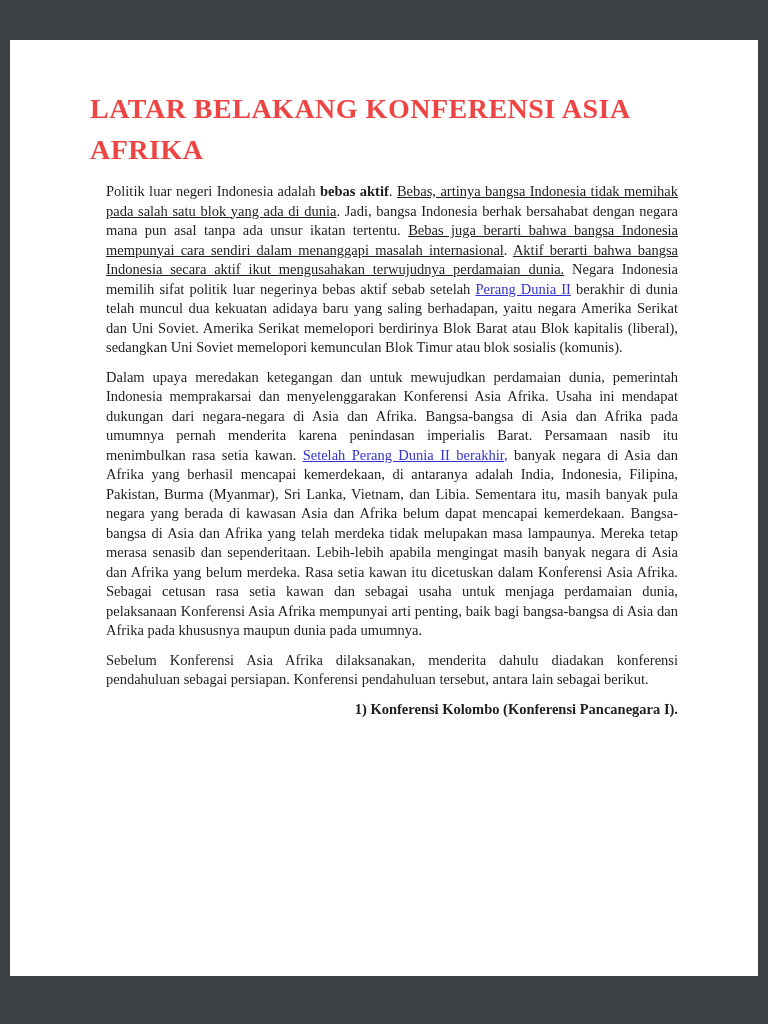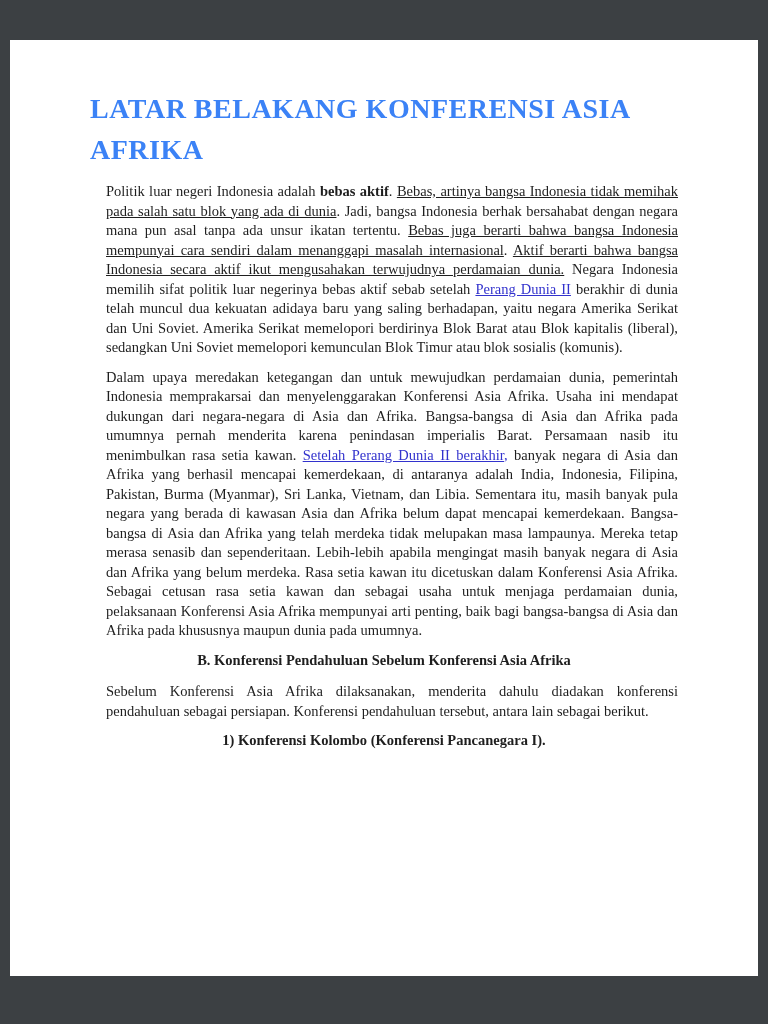--- a/index.html
+++ b/index.html
@@ -16,46 +16,45 @@
   }
   .page {
     position: absolute; left: 10px; top: 40px; width: 748px; height: 936px;
     background: #ffffff;
   }
   .content {
     position: absolute; left: 80px; top: 48px; width: 588px;
     color: #1e1e1e;
   }
   h1.doc-title {
-    font-size: 28px; line-height: 41px; font-weight: bold; color: #3b82f6;
+    font-size: 28px; line-height: 41px; font-weight: bold; color: #ef4444;
     margin: 0 0 12px 0; letter-spacing: 0.5px;
   }
   .flow p {
     font-size: 14.5px; line-height: 19.5px; margin: 0 0 10px 16px;
     text-align: justify; color: #1e1e1e;
   }
   .flow p.heading-center {
     text-align: center; margin: 4px 0 12px 0;
   }
   .flow p.heading-left {
-    text-align: center; margin: 4px 0 24px 0;
+    text-align: right; margin: 4px 0 24px 0;
   }
   .b { font-weight: bold; }
   .u { text-decoration: underline; }
   .lnk { color: var(--link); text-decoration: underline; cursor: pointer; }
 </style>
 </head>
 <body>
 
 <div class="matte">
   <div class="page">
     <div class="content">
       <h1 class="doc-title">LATAR BELAKANG KONFERENSI ASIA AFRIKA</h1>
       <div class="flow">
           <p class="paragraph"><span>Politik luar negeri Indonesia adalah </span><span class="b">bebas aktif</span><span>. </span><span class="u">Bebas, artinya bangsa Indonesia tidak memihak pada salah satu blok yang ada di dunia</span><span>. Jadi, bangsa Indonesia berhak bersahabat dengan negara mana pun asal tanpa ada unsur ikatan tertentu. </span><span class="u">Bebas juga berarti bahwa bangsa Indonesia mempunyai cara sendiri dalam menanggapi masalah internasional</span><span>. </span><span class="u">Aktif berarti bahwa bangsa Indonesia secara aktif ikut mengusahakan terwujudnya perdamaian dunia.</span><span> Negara Indonesia memilih sifat politik luar negerinya bebas aktif sebab setelah </span><span class="lnk">Perang Dunia II</span><span> berakhir di dunia telah muncul dua kekuatan adidaya baru yang saling berhadapan, yaitu negara Amerika Serikat dan Uni Soviet. Amerika Serikat memelopori berdirinya Blok Barat atau Blok kapitalis (liberal), sedangkan Uni Soviet memelopori kemunculan Blok Timur atau blok sosialis (komunis).</span></p>
           <p class="paragraph"><span>Dalam upaya meredakan ketegangan dan untuk mewujudkan perdamaian dunia, pemerintah Indonesia memprakarsai dan menyelenggarakan Konferensi Asia Afrika. Usaha ini mendapat dukungan dari negara-negara di Asia dan Afrika. Bangsa-bangsa di Asia dan Afrika pada umumnya pernah menderita karena penindasan imperialis Barat. Persamaan nasib itu menimbulkan rasa setia kawan. </span><span class="lnk">Setelah Perang Dunia II berakhir,</span><span> banyak negara di Asia dan Afrika yang berhasil mencapai kemerdekaan, di antaranya adalah India, Indonesia, Filipina, Pakistan, Burma (Myanmar), Sri Lanka, Vietnam, dan Libia. Sementara itu, masih banyak pula negara yang berada di kawasan Asia dan Afrika belum dapat mencapai kemerdekaan. Bangsa-bangsa di Asia dan Afrika yang telah merdeka tidak melupakan masa lampaunya. Mereka tetap merasa senasib dan sependeritaan. Lebih-lebih apabila mengingat masih banyak negara di Asia dan Afrika yang belum merdeka. Rasa setia kawan itu dicetuskan dalam Konferensi Asia Afrika. Sebagai cetusan rasa setia kawan dan sebagai usaha untuk menjaga perdamaian dunia, pelaksanaan Konferensi Asia Afrika mempunyai arti penting, baik bagi bangsa-bangsa di Asia dan Afrika pada khususnya maupun dunia pada umumnya.</span></p>
-          <p class="heading-center"><span class="b">B. Konferensi Pendahuluan Sebelum Konferensi Asia Afrika</span></p>
           <p class="paragraph"><span>Sebelum Konferensi Asia Afrika dilaksanakan, menderita dahulu diadakan konferensi pendahuluan sebagai persiapan. Konferensi pendahuluan tersebut, antara lain sebagai berikut.</span></p>
           <p class="heading-left"><span class="b">1) Konferensi Kolombo (Konferensi Pancanegara I).</span></p>
         </div>
     </div>
   </div>
 </div>
 
 </body></html>

